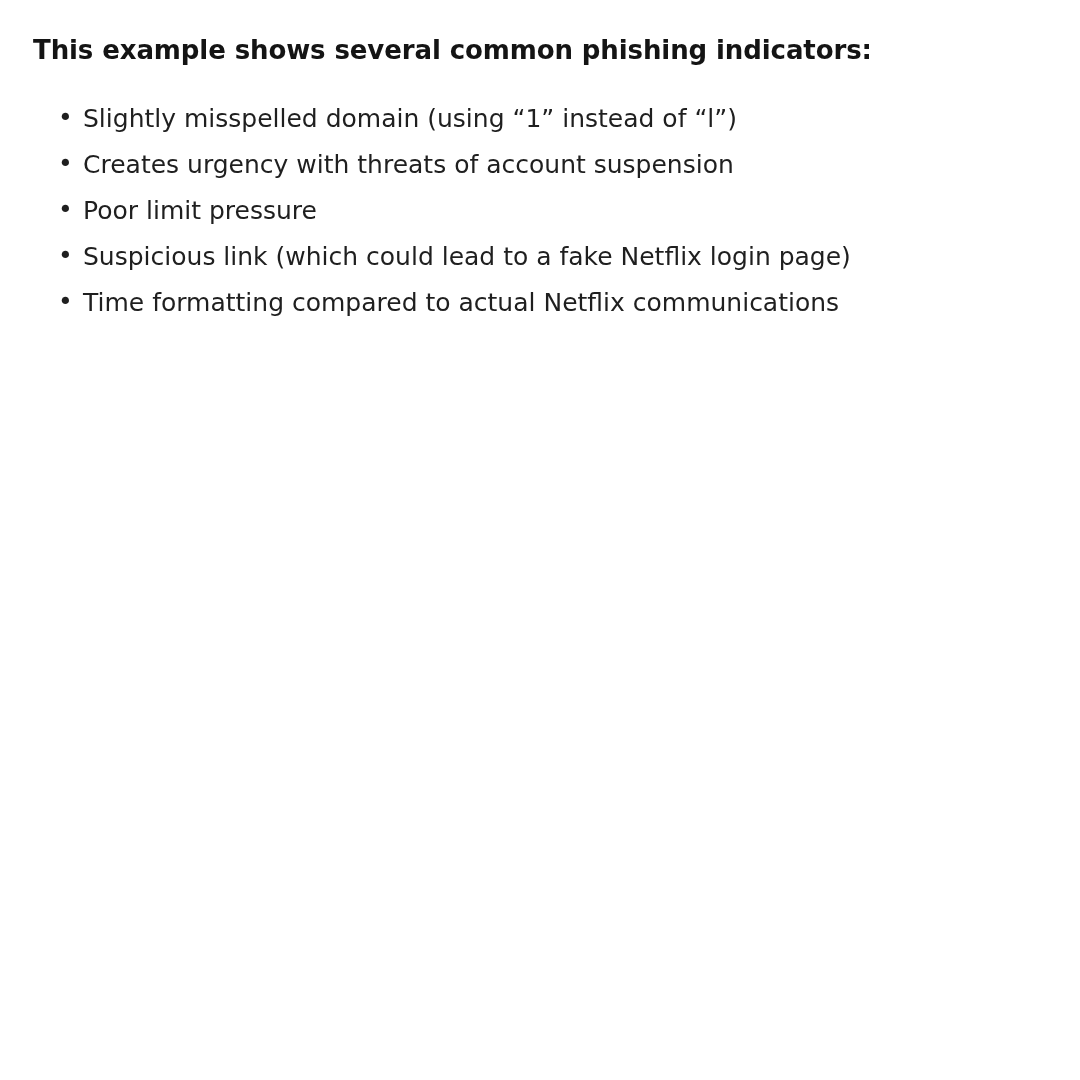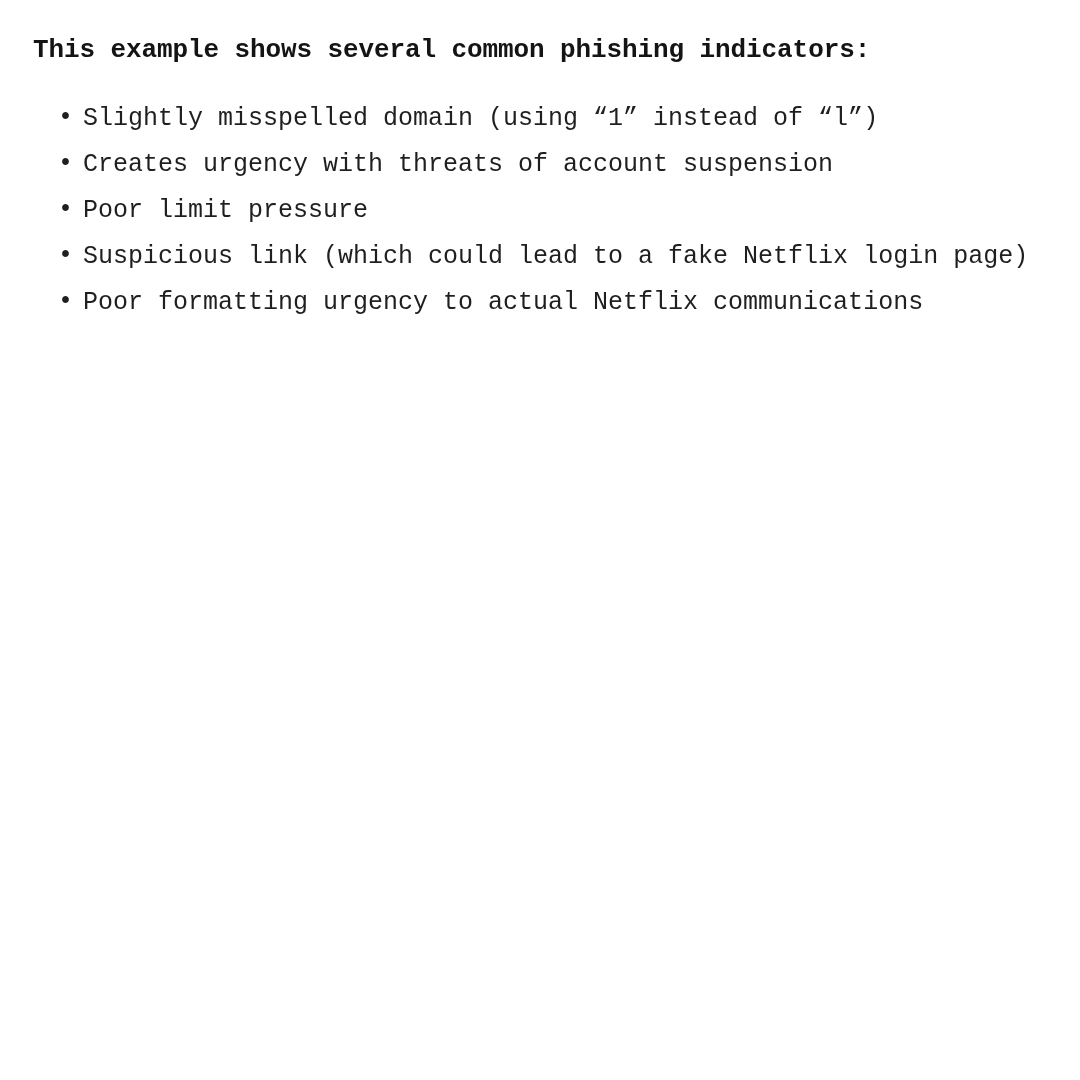--- a/index.html
+++ b/index.html
@@ -12,21 +12,20 @@
     background: #ffffff;
     font-family: "DejaVu Sans", "Liberation Sans", sans-serif;
     color: #1a1a1a;
     overflow: hidden;
   }
   .page {
     box-sizing: border-box;
     width: 1080px;
     height: 1080px;
     padding: 34px 23px 0 33px;
-    font-family: Liberation Mono, monospace;
   }
   .heading {
     font-size: 26px;
     font-weight: bold;
     line-height: 1.3;
     color: #141414;
     letter-spacing: -0.1px;
     margin: 0 0 0 0;
   }
   .indicator-list {
@@ -57,15 +56,15 @@
 <body>
 
 <div class="page">
   <h1 class="heading">This example shows several common phishing indicators:</h1>
 
   <ul class="indicator-list">
     <li class="indicator-item">Slightly misspelled domain (using “1” instead of “l”)</li>
     <li class="indicator-item">Creates urgency with threats of account suspension</li>
     <li class="indicator-item">Poor limit pressure</li>
     <li class="indicator-item">Suspicious link (which could lead to a fake Netflix login page)</li>
-    <li class="indicator-item">Poor formatting urgency to actual Netflix communications</li>
+    <li class="indicator-item">Time formatting compared to actual Netflix communications</li>
   </ul>
 </div>
 
 </body></html>

